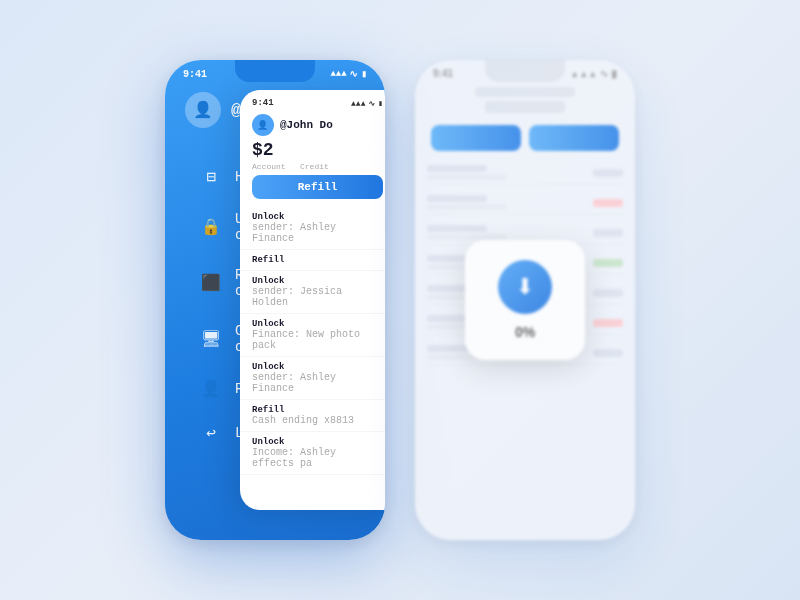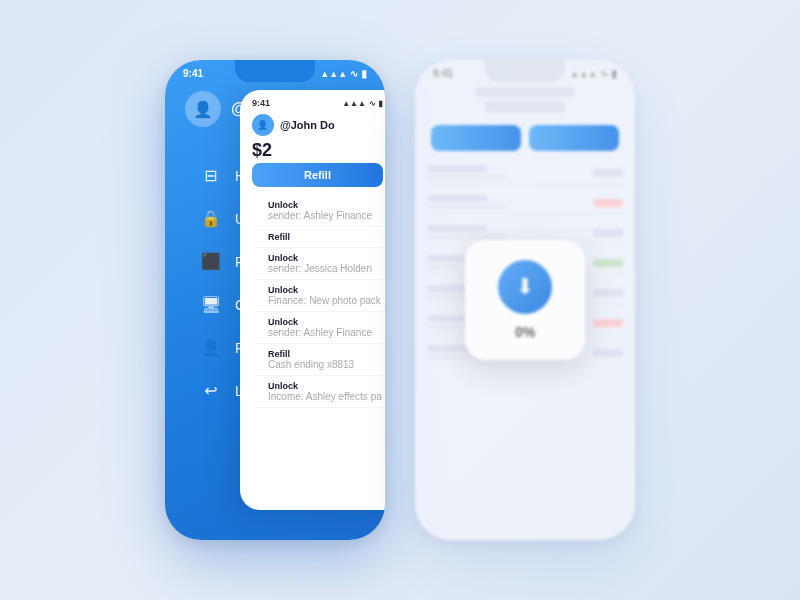--- a/index.html
+++ b/index.html
@@ -20,20 +20,21 @@
     .phone {
       width: 220px;
       height: 480px;
       background: linear-gradient(160deg, #3b9ef5 0%, #1e7de0 60%, #1a6dcf 100%);
       border-radius: 36px;
       box-shadow: 0 20px 60px rgba(30, 100, 200, 0.35), 0 4px 15px rgba(0,0,0,0.1);
       position: relative;
       overflow: hidden;
       display: flex;
       flex-direction: column;
+      font-family: Liberation Mono, monospace;
     }
 
     .phone-notch {
       width: 80px;
       height: 22px;
       background: #1e7de0;
       border-radius: 0 0 14px 14px;
       position: absolute;
       top: 0;
       left: 50%;
@@ -181,21 +182,21 @@
       padding: 6px 0;
       font-size: 11px;
       font-weight: 600;
       cursor: pointer;
       text-align: center;
     }
 
     .overlay-list {
       flex: 1;
       overflow: hidden;
-      padding: 0 0 8px 16px;
+      padding: 0 0 8px 0;
     }
 
     .overlay-list-item {
       padding: 5px 12px;
       border-bottom: 1px solid #f5f5f5;
     }
 
     .oli-title {
       font-size: 9px;
       font-weight: 600;
@@ -405,20 +406,23 @@
     </div>
 
     <div class="overlay-header">
       <div class="overlay-avatar">
         <span style="font-size:9px;">👤</span>
       </div>
       <span class="overlay-name">@John Do</span>
     </div>
 
     <div class="overlay-amount">$2</div>
+    <div class="overlay-sub">
+      <span>Account</span> &nbsp; <span>Credit</span>
+    </div>
 
     <div class="refill-btn">Refill</div>
 
     <div class="overlay-list">
       <div class="overlay-list-item">
         <div class="oli-title">Unlock</div>
         <div class="oli-sub">sender: Ashley Finance</div>
       </div>
       <div class="overlay-list-item">
         <div class="oli-title">Refill</div>

